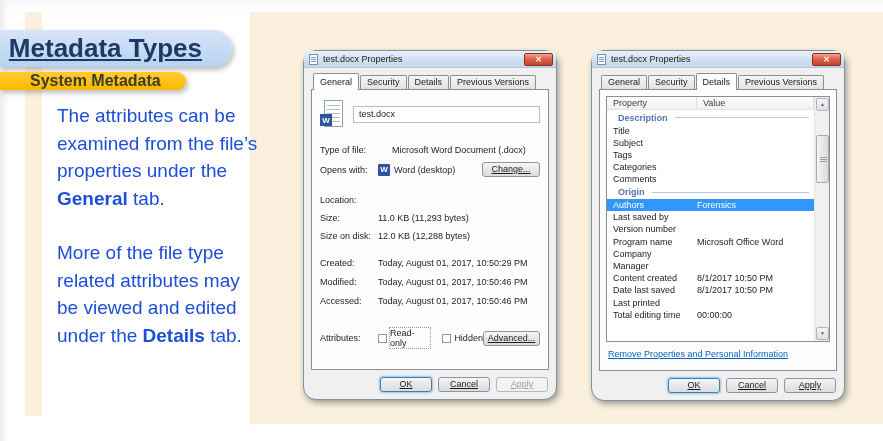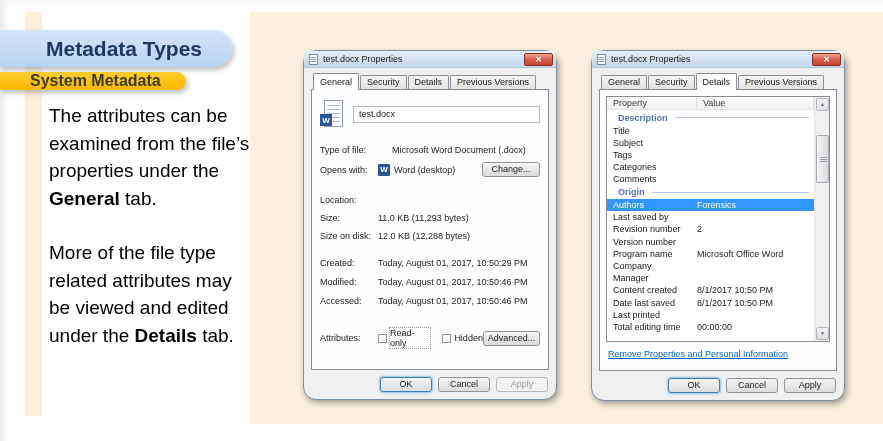--- a/index.html
+++ b/index.html
@@ -10,29 +10,29 @@
   .top-shade { position:absolute; left:0; top:0; width:100%; height:12px;
     background:linear-gradient(#f7f7f7,#ffffff); }
   .cream-panel { position:absolute; left:250px; top:12px; width:633px; height:412px; background:#faf0dd; }
   .cream-stripe { position:absolute; left:25px; top:12px; width:17px; height:404px; background:#faf0dd; }
 
   
   .banner-blue { position:absolute; left:0; top:30px; width:232px; height:37px;
     background:linear-gradient(#d6e5f8,#b7d2f1); border-radius:0 19px 19px 0;
     box-shadow:2px 3px 5px rgba(110,110,110,.45);
     display:flex; align-items:center; justify-content:flex-end; padding-right:30px; }
-  .banner-blue .txt { font-size:21px; font-weight:bold; color:#1f3864; }
+  .banner-blue .txt { font-size:26px; font-weight:bold; color:#1f3864;text-decoration:underline; }
   .banner-gold { position:absolute; left:0; top:72px; width:186px; height:18px;
     background:linear-gradient(#ffcb2e,#f9b900); border-radius:0 14px 14px 0;
     box-shadow:2px 3px 5px rgba(110,110,110,.45);
     display:flex; align-items:center; padding-left:30px; }
   .banner-gold .txt { font-size:16px; font-weight:bold; color:#3e3a28; }
 
-  .body-text { position:absolute; left:49px; top:102px; width:202px;
-    font-size:19px; line-height:27.5px; color:#000000; }
+  .body-text { position:absolute; left:57px; top:102px; width:202px;
+    font-size:19px; line-height:27.5px; color:#1d4ed8; }
   .body-text p + p { margin-top:27px; }
   .body-text b { font-weight:bold; }
 
   
   .win { position:absolute; width:254px; background:#f0f0f0;
     border:1px solid #7d91a6; border-radius:13px;
     box-shadow:2px 3px 6px rgba(0,0,0,.35); font-size:9px; color:#1c1c1c; }
   .win-title { height:17px; display:flex; align-items:center; padding:0 3px 0 5px;
     background:linear-gradient(#eaf2fb,#cddfF0 60%,#c6d9ec); border-bottom:1px solid #b6c9db;
     border-radius:2px 2px 0 0; }
@@ -70,21 +70,21 @@
     display:flex; align-items:center; justify-content:center; }
   .word-mini-icon { width:12px; height:12px; background:#2b579a; color:#fff; font-size:8px;
     font-weight:bold; display:flex; align-items:center; justify-content:center;
     margin-right:4px; flex:none; border-radius:1px; }
 
   .file-input { flex:1; height:17px; border:1px solid #b2bcc6; background:#fff;
     font-family:"Liberation Sans", sans-serif; font-size:9px; color:#1c1c1c; padding:0 5px; }
 
   .btn { background:linear-gradient(#f6f6f6,#e9e9e9 45%,#dcdcdc); border:1px solid #8e939c;
     border-radius:3px; font-family:"Liberation Sans", sans-serif; font-size:9px; color:#1c1c1c;
-    height:15px; text-align:center; line-height:13px; }
+    height:15px; text-align:center; line-height:13px;text-decoration:underline; }
   .btn.w56 { width:58px; }
   .btn.cmd { width:52px; }
   .btn.ok { border-color:#3c7fb1; box-shadow:0 0 2px 1px rgba(101,174,229,.65); }
   .btn.disabled { color:#9c9c9c; background:#f3f3f3; border-color:#b7b7b7; box-shadow:none; }
 
   .cb { width:9px; height:9px; border:1px solid #8e939c; background:#fff; flex:none; margin-right:3px; }
   .cb-label.dotted { outline:1px dotted #9a9a9a; }
 
   .dlg-buttons { display:flex; justify-content:flex-end; gap:6px; padding:7px 1px 0 0; }
 
@@ -267,24 +267,20 @@
               </div>
               <div class="dt-row selected">
                 <span class="p">Authors</span>
                 <span class="v">Forensics</span>
               </div>
               <div class="dt-row">
                 <span class="p">Last saved by</span>
                 <span class="v"></span>
               </div>
               <div class="dt-row">
-                <span class="p">Revision number</span>
-                <span class="v">2</span>
-              </div>
-              <div class="dt-row">
                 <span class="p">Version number</span>
                 <span class="v"></span>
               </div>
               <div class="dt-row">
                 <span class="p">Program name</span>
                 <span class="v">Microsoft Office Word</span>
               </div>
               <div class="dt-row">
                 <span class="p">Company</span>
                 <span class="v"></span>

